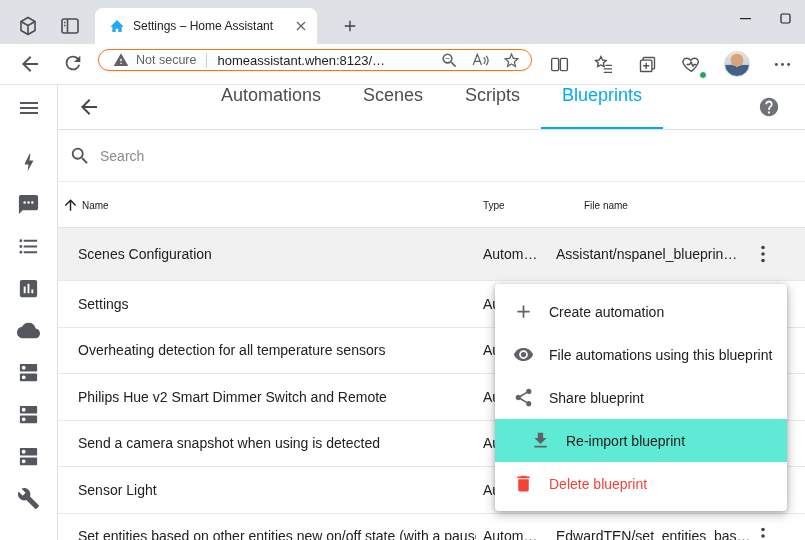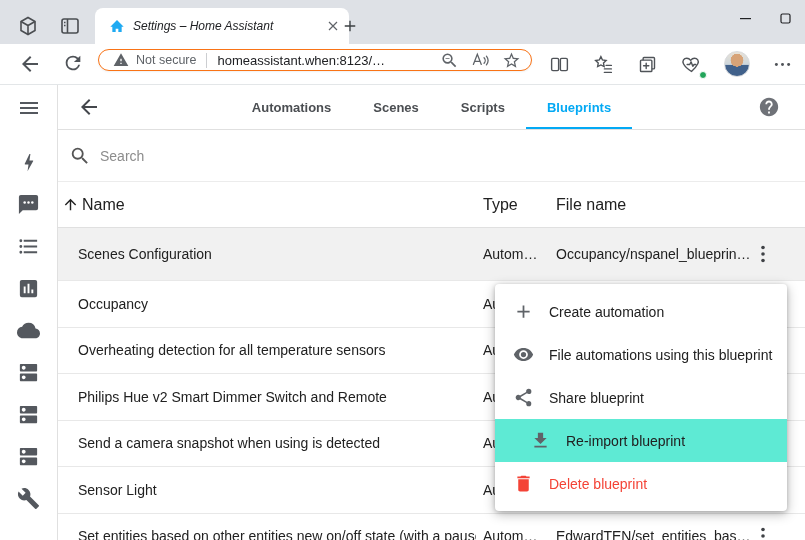--- a/index.html
+++ b/index.html
@@ -3,22 +3,22 @@
 <meta charset="utf-8">
 <style>
   * { margin:0; padding:0; box-sizing:border-box; }
   body { font-family:"Liberation Sans", sans-serif; background:#fff; }
   .window { position:relative; width:805px; height:540px; overflow:hidden; background:#fff; }
 
   
   .titlebar { position:absolute; left:0; top:0; width:805px; height:44px; background:#dee1e6; }
   .tb-icon { position:absolute; top:14px; width:24px; height:24px; color:#4a4d51; cursor:pointer; }
   .tb-icon svg { display:block; }
-  .browser-tab { position:absolute; left:95px; top:8px; width:254px; height:36px; background:#fff;
-    border-radius:8px 8px 0 0; display:flex; align-items:center; padding:0 8px 0 14px; cursor:pointer;font-style:italic; }
+  .browser-tab { position:absolute; left:95px; top:8px; width:222px; height:36px; background:#fff;
+    border-radius:8px 8px 0 0; display:flex; align-items:center; padding:0 8px 0 14px; cursor:pointer; }
   .tab-title { flex:1; font-size:12px; color:#202124; white-space:nowrap; overflow:hidden; text-overflow:ellipsis; margin:0 6px 0 8px; }
   .tab-close { width:16px; height:16px; color:#5f6368; flex:0 0 auto; cursor:pointer; }
   .newtab-btn { position:absolute; left:341px; top:17px; width:18px; height:18px; color:#3c4043; cursor:pointer; }
   .win-controls { position:absolute; right:0; top:0; height:36px; display:flex; }
   .win-btn { width:40px; height:36px; display:flex; align-items:center; justify-content:center; color:#202124; cursor:pointer; }
 
   
   .toolbar { position:absolute; left:0; top:44px; width:805px; height:41px; background:#fff; border-bottom:1px solid #e3e6e8; }
   .nav-icon { position:absolute; top:8px; width:24px; height:24px; color:#4f5358; cursor:pointer; }
   .nav-icon svg { display:block; }
@@ -37,37 +37,37 @@
   
   .sidebar { position:absolute; left:0; top:85px; width:58px; height:455px; background:#fff; border-right:1px solid #e0e0e0; }
   .sb-icon { position:absolute; left:17px; width:24px; height:24px; color:#54585e; cursor:pointer; }
   .sb-icon svg { display:block; }
 
   
   .main { position:absolute; left:58px; top:85px; width:747px; height:455px; background:#fff; }
   .ha-header { position:absolute; left:0; top:0; width:100%; height:45px; border-bottom:1px solid #e0e0e0; }
   .ha-back { position:absolute; left:19px; top:10px; width:24px; height:24px; color:#44474c; cursor:pointer; }
   .ha-tabs { height:100%; display:flex; justify-content:center; }
-  .ha-tab { padding:0 21px; display:flex; align-items:center; font-size:13px; font-weight:700; color:#4b4e52; position:relative; cursor:pointer; }
+  .ha-tab { padding:0 21px; display:flex; font-size:18px; font-weight:400; color:#4b4e52; position:relative; cursor:pointer; }
   .ha-tab.active { color:#03a9f4; }
   .ha-tab.active::after { content:""; position:absolute; left:0; right:0; bottom:0; height:2px; background:#03a9f4; }
   .ha-help { position:absolute; left:700px; top:11px; width:22px; height:22px; color:#6f7278; cursor:pointer; }
 
   .search-row { position:absolute; left:0; top:45px; width:100%; height:52px; border-bottom:1px solid #ececec; }
   .search-icon { position:absolute; left:11px; top:15px; width:22px; height:22px; color:#555; }
   .search-input { position:absolute; left:42px; top:13px; width:400px; height:26px; border:none; outline:none;
     font-size:14px; font-family:"Liberation Sans", sans-serif; color:#212121; background:transparent; }
   .search-input::placeholder { color:#8c8c8c; }
 
-  .thead { position:absolute; left:0; top:97px; width:100%; height:46px; border-bottom:1px solid #e0e0e0; font-weight:500; color:#212121; font-size:16px; }
+  .thead { position:absolute; left:0; top:97px; width:100%; height:46px; border-bottom:1px solid #e0e0e0; font-weight:500; color:#212121; font-size:10px; }
   .thead .hcell { position:absolute; top:50%; transform:translateY(-50%); white-space:nowrap; cursor:pointer; }
   .hcell-name { left:4px; display:flex; align-items:center; gap:3px; }
   .sort-arrow { width:17px; height:17px; color:#212121; }
   .hcell-type { left:425px; }
-  .hcell-file { left:498px; }
+  .hcell-file { left:526px; }
 
   .tbody { position:absolute; left:0; top:143px; width:100%; }
   .row { position:relative; height:46.5px; border-bottom:1px solid #e8e8e8; background:#fff; cursor:pointer; }
   .row.first { height:53px; background:#f1f1f1; }
   .cell { position:absolute; top:50%; transform:translateY(-50%); white-space:nowrap; overflow:hidden; font-size:14px; color:#212121; }
   .cell-name { left:20px; width:398px; }
   .cell-type { left:425px; width:64px; }
   .cell-file { left:498px; width:198px; }
   .row-menu-btn { position:absolute; left:693px; top:50%; transform:translateY(-50%); width:24px; height:24px; color:#3f4246; cursor:pointer; }
 
@@ -312,31 +312,31 @@
         <span>Name</span>
       </span>
       <span class="hcell hcell-type">Type</span>
       <span class="hcell hcell-file">File name</span>
     </div>
 
     <div class="tbody">
       <div class="row first">
         <span class="cell cell-name">Scenes Configuration</span>
         <span class="cell cell-type">Autom…</span>
-        <span class="cell cell-file">Occupancy/nspanel_blueprin…</span>
+        <span class="cell cell-file">Assistant/nspanel_blueprin…</span>
         <span class="row-menu-btn">
           <svg width="24" height="24" viewBox="0 0 24 24" fill="currentColor">
               <circle cx="12" cy="5.5" r="1.8"></circle>
               <circle cx="12" cy="12" r="1.8"></circle>
               <circle cx="12" cy="18.5" r="1.8"></circle>
             </svg>
         </span>
       </div>
       <div class="row">
-        <span class="cell cell-name">Occupancy</span>
+        <span class="cell cell-name">Settings</span>
         <span class="cell cell-type">Autom…</span>
         <span class="cell cell-file"></span>
       </div>
       <div class="row">
         <span class="cell cell-name">Overheating detection for all temperature sensors</span>
         <span class="cell cell-type">Autom…</span>
         <span class="cell cell-file"></span>
       </div>
       <div class="row">
         <span class="cell cell-name">Philips Hue v2 Smart Dimmer Switch and Remote</span>

